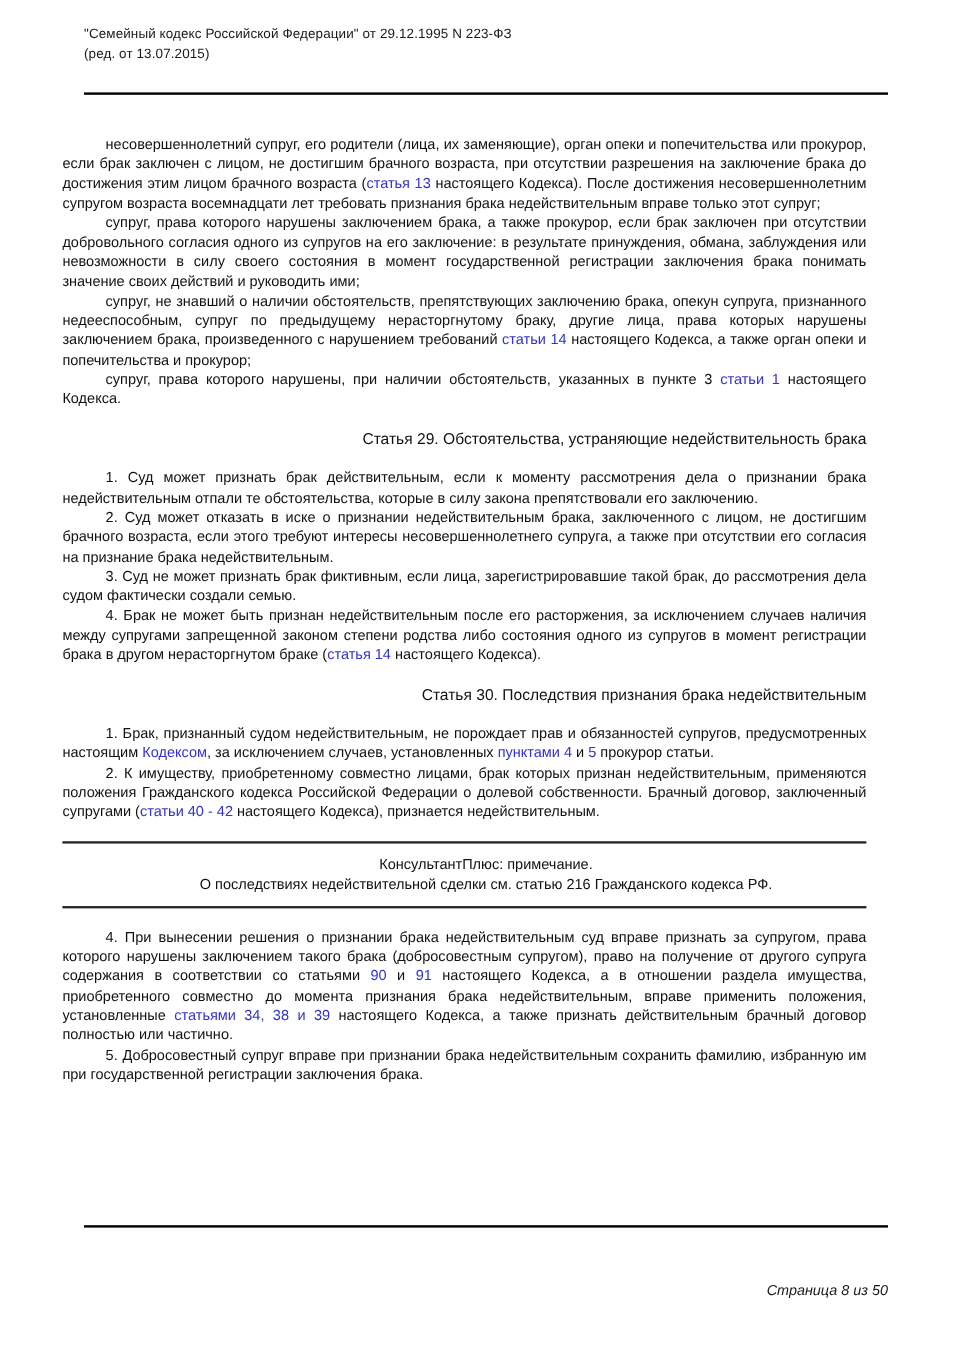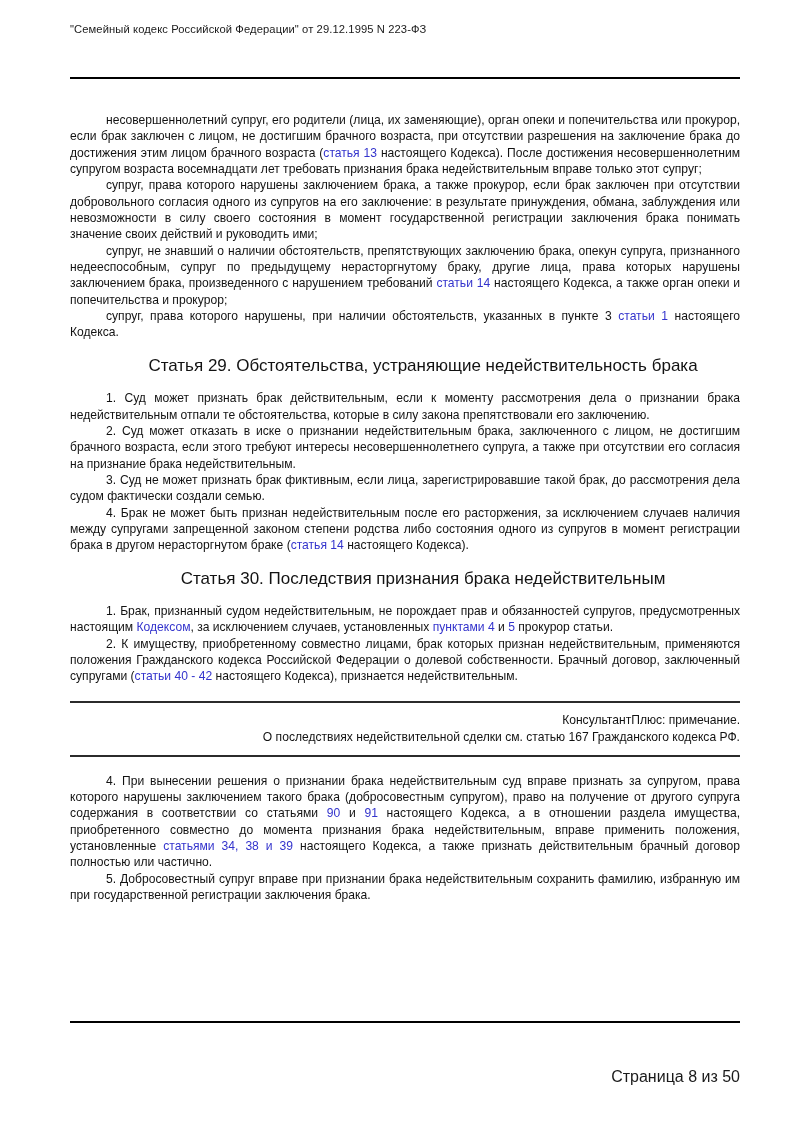--- a/index.html
+++ b/index.html
@@ -42,80 +42,82 @@
     position: absolute;
     top: 1021px;
     left: 70px;
     right: 60px;
     height: 0;
     border-top: 2.4px solid #000000;
   }
   .body-area {
     position: absolute;
     top: 112px;
-    left: 70px;
+    left: 52px;
     width: 670px;
     font-size: 12.1px;
     line-height: 16.35px;
     color: #121212;
     text-align: justify;
     text-justify: inter-word;
   }
   .p {
     margin: 0;
     text-align: justify;
     text-indent: 36px;
     hyphens: none;
   }
   .gap-md { height: 16px; }
   .gap-lg { height: 17px; }
   .heading {
     margin: 0;
-    font-size: 17px;
+    font-size: 13px;
     font-weight: normal;
     text-indent: 36px;
-    text-align: center;
+    text-align: right;
   }
   a.lnk, .lnk {
     color: #3333cc;
     text-decoration: none;
   }
   .note-block {
     margin: 0;
     padding: 0;
   }
   .note-rule {
     border-top: 2.2px solid #2b2b2b;
     height: 0;
     margin: 0;
   }
   .note-inner {
     padding: 9px 0 8px 36px;
   }
   .note-line {
     margin: 0;
-    text-align: right;
+    text-align: center;
     text-indent: 0;
     line-height: 17.5px;
   }
   .footer {
     position: absolute;
     top: 1068px;
     right: 60px;
-    font-size: 16px;
+    font-size: 12px;
     color: #1a1a1a;
+    font-style: italic;
   }
 </style>
 </head>
 <body>
 
 <div id="page">
 
   <div class="doc-header">
     <div>"Семейный кодекс Российской Федерации" от 29.12.1995 N 223-ФЗ</div>
+    <div>(ред. от 13.07.2015)</div>
   </div>
 
   <div class="rule-top"></div>
 
   <div class="body-area">
 
     <p class="p"><span>несовершеннолетний супруг, его родители (лица, их заменяющие), орган опеки и попечительства или прокурор, если брак заключен с лицом, не достигшим брачного возраста, при отсутствии разрешения на заключение брака до достижения этим лицом брачного возраста (</span><a class="lnk" href="#">статья 13</a><span> настоящего Кодекса). После достижения несовершеннолетним супругом возраста восемнадцати лет требовать признания брака недействительным вправе только этот супруг;</span></p>
 
     <p class="p">супруг, права которого нарушены заключением брака, а также прокурор, если брак заключен при отсутствии добровольного согласия одного из супругов на его заключение: в результате принуждения, обмана, заблуждения или невозможности в силу своего состояния в момент государственной регистрации заключения брака понимать значение своих действий и руководить ими;</p>
 
@@ -146,21 +148,21 @@
     <p class="p"><span>1. Брак, признанный судом недействительным, не порождает прав и обязанностей супругов, предусмотренных настоящим </span><a class="lnk" href="#">Кодексом</a><span>, за исключением случаев, установленных </span><a class="lnk" href="#">пунктами</a><span> </span><a class="lnk" href="#">4</a><span> и </span><a class="lnk" href="#">5</a><span> прокурор статьи.</span></p>
 
     <p class="p"><span>2. К имуществу, приобретенному совместно лицами, брак которых признан недействительным, применяются положения Гражданского кодекса Российской Федерации о долевой собственности. Брачный договор, заключенный супругами (</span><a class="lnk" href="#">статьи 40 - 42</a><span> настоящего Кодекса), признается недействительным.</span></p>
 
     <div class="gap-md"></div>
 
     <div class="note-block">
       <div class="note-rule"></div>
       <div class="note-inner">
         <p class="note-line">КонсультантПлюс: примечание.</p>
-        <p class="note-line">О последствиях недействительной сделки см. статью 167 Гражданского кодекса РФ.</p>
+        <p class="note-line">О последствиях недействительной сделки см. статью 216 Гражданского кодекса РФ.</p>
       </div>
       <div class="note-rule"></div>
     </div>
 
     <div class="gap-md"></div>
 
 
     <p class="p"><span>4. При вынесении решения о признании брака недействительным суд вправе признать за супругом, права которого нарушены заключением такого брака (добросовестным супругом), право на получение от другого супруга содержания в соответствии со статьями </span><a class="lnk" href="#">90</a><span> и </span><a class="lnk" href="#">91</a><span> настоящего Кодекса, а в отношении раздела имущества, приобретенного совместно до момента признания брака недействительным, вправе применить положения, установленные </span><a class="lnk" href="#">статьями 34, 38 и 39</a><span> настоящего Кодекса, а также признать действительным брачный договор полностью или частично.</span></p>
 
 

